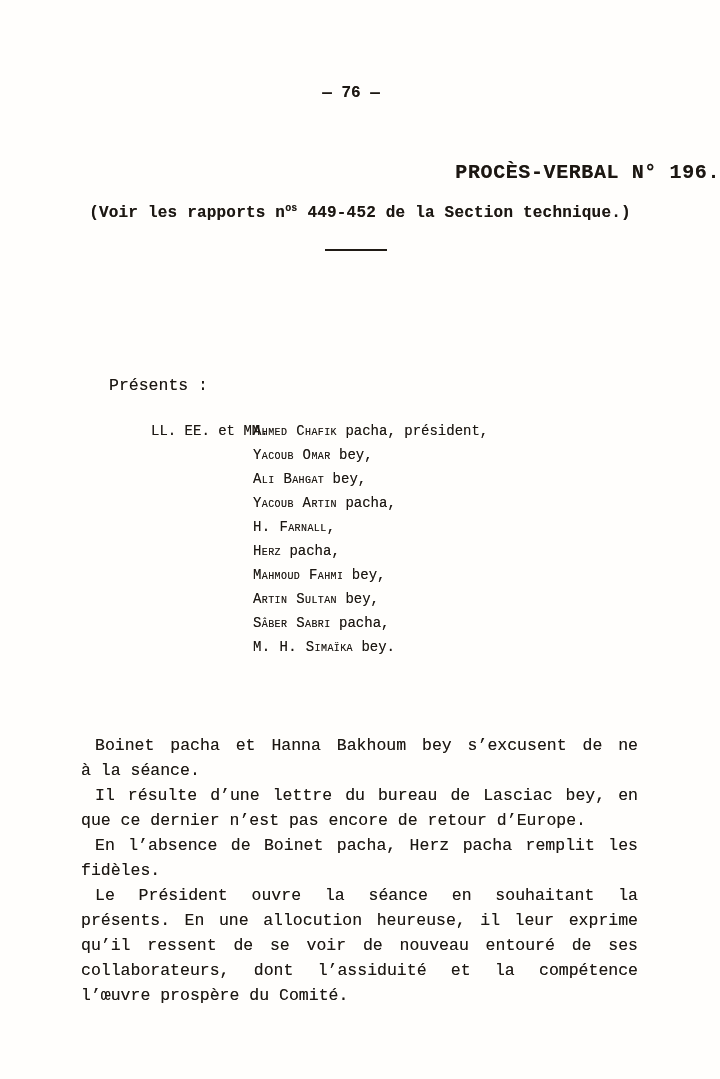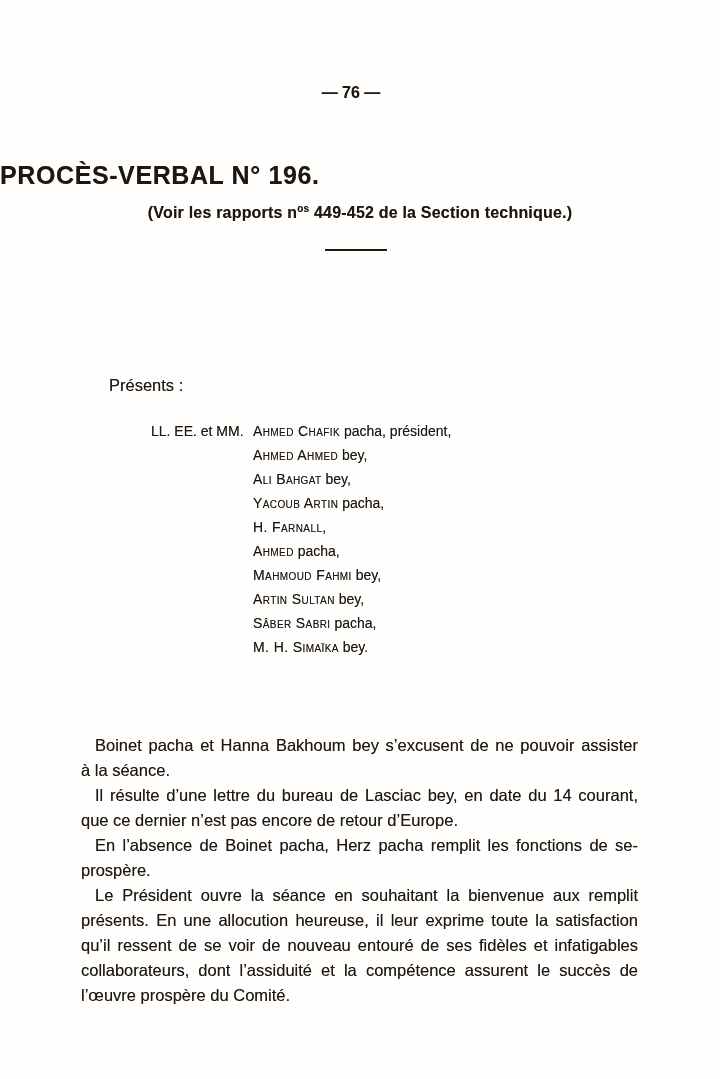--- a/index.html
+++ b/index.html
@@ -4,31 +4,31 @@
 <style>
   * { box-sizing: border-box; margin: 0; padding: 0; }
   html, body { width: 720px; background: #ffffff; }
   .page {
     position: relative;
     width: 720px;
     height: 1079px;
     background: #fffefc;
     overflow: hidden;
     color: #1c1712;
-    font-family: Liberation Sans, sans-serif;
+    font-family: Liberation Mono, monospace;
     text-shadow: 0 0 0.5px rgba(28,23,18,0.55);
   }
   .pagenum {
     position: absolute; top: 84px; left: 0; width: 720px;
     text-align: center; font-weight: 700; font-size: 16px;
     transform: translateX(-9px);
   }
   .title {
     position: absolute; top: 161px; left: 0; width: 720px;
-    text-align: left; font-weight: 700; font-size: 25px;
+    text-align: right; font-weight: 700; font-size: 20px;
     letter-spacing: 0.6px;
   }
   .subtitle {
     position: absolute; top: 204px; left: 0; width: 720px;
     text-align: center; font-weight: 700; font-size: 16px;
     letter-spacing: 0.2px;
   }
   .subtitle sup { font-size: 10px; line-height: 0; text-align: center; }
   .rule {
     position: absolute; top: 249px; left: 325px;
@@ -62,43 +62,43 @@
   <div class="subtitle"><span>(Voir les rapports n</span><sup>os</sup><span> 449-452 de la Section technique.)</span></div>
 
   <div class="rule"></div>
 
 
   <div class="block presents-label">Présents :</div>
 
   <div class="attendees">
     <span class="leadin">LL. EE. et MM.</span>
     <div class="att-row"><span class="sc">Ahmed Chafik</span><span> pacha, président,</span></div>
-    <div class="att-row"><span class="sc">Ahmed Ahmed</span><span> bey,</span></div>
+    <div class="att-row"><span class="sc">Yacoub Omar</span><span> bey,</span></div>
     <div class="att-row"><span class="sc">Ali Bahgat</span><span> bey,</span></div>
     <div class="att-row"><span class="sc">Yacoub Artin</span><span> pacha,</span></div>
     <div class="att-row"><span class="sc">H. Farnall</span><span>,</span></div>
-    <div class="att-row"><span class="sc">Ahmed</span><span> pacha,</span></div>
+    <div class="att-row"><span class="sc">Herz</span><span> pacha,</span></div>
     <div class="att-row"><span class="sc">Mahmoud Fahmi</span><span> bey,</span></div>
     <div class="att-row"><span class="sc">Artin Sultan</span><span> bey,</span></div>
     <div class="att-row"><span class="sc">Sâber Sabri</span><span> pacha,</span></div>
     <div class="att-row"><span class="sc">M. H. Simaïka</span><span> bey.</span></div>
   </div>
 
   <div class="block body-text">
     <div>
       <div class="ln j ind-sm">Boinet pacha et Hanna Bakhoum bey s’excusent de ne pouvoir assister</div>
       <div class="ln">à la séance.</div>
     </div>
     <div>
       <div class="ln j ind-sm">Il résulte d’une lettre du bureau de Lasciac bey, en date du 14 courant,</div>
       <div class="ln">que ce dernier n’est pas encore de retour d’Europe.</div>
     </div>
     <div>
       <div class="ln j ind-sm">En l’absence de Boinet pacha, Herz pacha remplit les fonctions de se-</div>
-      <div class="ln">prospère.</div>
+      <div class="ln">fidèles.</div>
     </div>
     <div>
       <div class="ln j ind-sm">Le Président ouvre la séance en souhaitant la bienvenue aux remplit</div>
       <div class="ln j">présents. En une allocution heureuse, il leur exprime toute la satisfaction</div>
       <div class="ln j">qu’il ressent de se voir de nouveau entouré de ses fidèles et infatigables</div>
       <div class="ln j">collaborateurs, dont l’assiduité et la compétence assurent le succès de</div>
       <div class="ln">l’œuvre prospère du Comité.</div>
     </div>
   </div>
 

